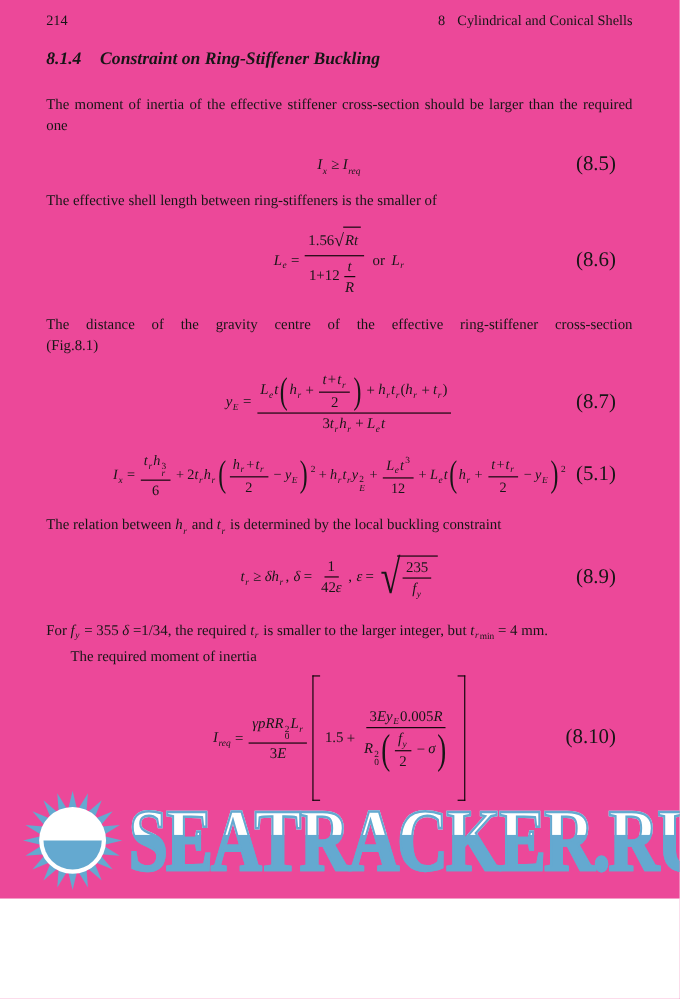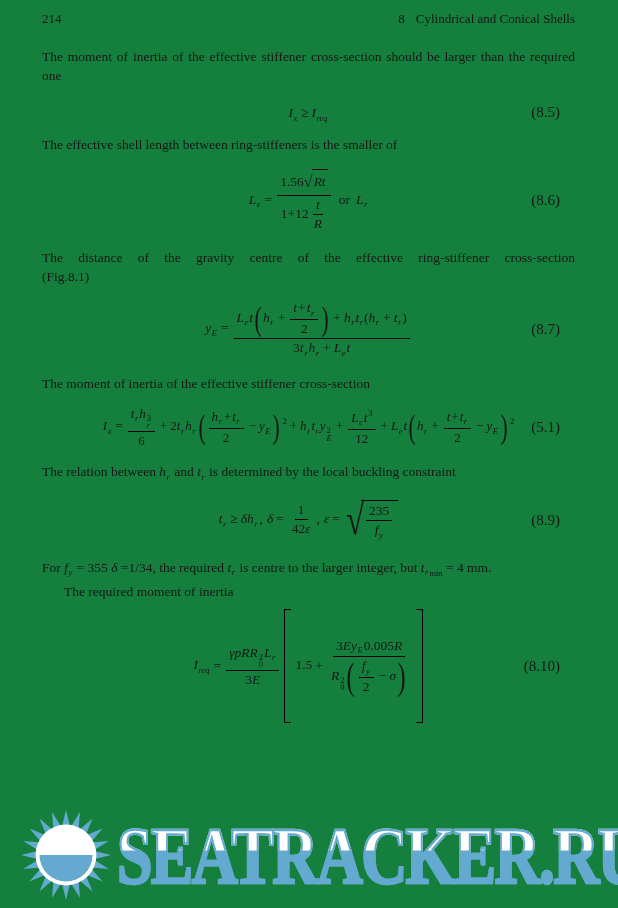--- a/index.html
+++ b/index.html
@@ -1,16 +1,16 @@
 <!DOCTYPE html>
 <html><head>
 <meta charset="utf-8">
 <style>
   html,body{margin:0;padding:0;background:#fff;}
-  .page{position:relative;width:618px;height:908px;background:#15803d;overflow:hidden;
+  .page{position:relative;width:618px;height:817px;background:#ec4899;overflow:hidden;
         font-family:"Liberation Serif","DejaVu Serif",serif;color:#161616;}
   .content{padding:10px 43px 0 42px;}
 
   
   .pagehead{display:flex;justify-content:space-between;font-size:13px;line-height:17px;}
   .chap{display:flex;gap:11px;}
 
   
   .sechead{display:flex;gap:17px;margin-top:16px;font-size:16px;line-height:22px;
            font-weight:bold;font-style:italic;}
@@ -19,21 +19,21 @@
   .body{font-size:13.5px;line-height:19px;text-align:justify;margin:0;}
   .mt15{margin-top:20px;} .mt6{margin-top:2px;}
   .indent{margin-left:22px;}
   .jline{display:block;text-align:justify;text-align-last:justify;}
   .it{font-style:italic;}
 
   
   .eqrow{position:relative;text-align:center;line-height:1.2;white-space:nowrap;}
   .eq{display:inline-block;font-size:13.5px;}
   .eq8sz{font-size:13px;}
-  .eqtag{position:absolute;right:15px;top:50%;transform:translateY(-50%);font-size:15px;font-style:normal;}
+  .eqtag{position:absolute;right:15px;top:50%;transform:translateY(-50%);font-size:19px;font-style:normal;}
   .r5{margin:17px 0 12px;} .r6{margin:15px 0 16px;} .r7{margin:14px 0 16px;}
   .r8{margin:13px 0 14px;} .r9{margin:11px 0 16px;} .r10{margin:8px 0 0;}
 
   .op{margin:0 3px;} .opt{margin:0 1px;} .cm{margin:0 4px 0 1px;}
   .s{font-size:8.5px;font-style:italic;vertical-align:-3.5px;margin:0 1px 0 0.5px;}
   .sr{font-size:8.5px;font-style:normal;vertical-align:-3.5px;}
   .p{font-size:8.5px;font-style:normal;vertical-align:6px;margin-left:1px;}
   .ss{display:inline-flex;flex-direction:column;align-items:flex-start;vertical-align:-3px;
       font-size:8.5px;line-height:7.5px;font-style:italic;margin:0 1px;}
   .rm{font-style:normal;}
@@ -72,20 +72,24 @@
   <div class="content">
 
     <div class="pagehead">
       <span>214</span>
       <span class="chap">
         <span>8</span>
         <span>Cylindrical and Conical Shells</span>
       </span>
     </div>
 
+    <div class="sechead">
+      <span>8.1.4</span>
+      <span>Constraint on Ring-Stiffener Buckling</span>
+    </div>
 
     <p class="body mt15">The moment of inertia of the effective stiffener cross-section should be larger than the required one</p>
 
     <div class="eqrow r5">
       <span class="eq"><span class="it">I</span><span class="s">x</span><span class="op">≥</span><span class="it">I</span><span class="s">req</span></span>
       <span class="eqtag">(8.5)</span>
     </div>
 
     <p class="body">The effective shell length between ring-stiffeners is the smaller of</p>
 
@@ -106,21 +110,20 @@
       <span class="eq"><span class="it">y</span><span class="s">E</span><span class="op">=</span><span class="frac">
             <span class="fn"><span class="it">L</span><span class="s">e</span><span class="it">t</span><span class="bp bpm">(</span><span class="it">h</span><span class="s">r</span><span class="op">+</span><span class="frac">
                 <span class="fn"><span class="it">t</span><span class="opt">+</span><span class="it">t</span><span class="s">r</span></span>
                 <span class="fd"><span>2</span></span>
               </span><span class="bp bpm">)</span><span class="op">+</span><span class="it">h</span><span class="s">r</span><span class="it">t</span><span class="s">r</span><span>(</span><span class="it">h</span><span class="s">r</span><span class="op">+</span><span class="it">t</span><span class="s">r</span><span>)</span></span>
             <span class="fd"><span>3</span><span class="it">t</span><span class="s">r</span><span class="it">h</span><span class="s">r</span><span class="op">+</span><span class="it">L</span><span class="s">e</span><span class="it">t</span></span>
           </span></span>
       <span class="eqtag">(8.7)</span>
     </div>
 
-    <p class="body">The moment of inertia of the effective stiffener cross-section</p>
 
     <div class="eqrow r8">
       <span class="eq eq8sz"><span class="it">I</span><span class="s">x</span><span class="op">=</span><span class="frac">
             <span class="fn"><span class="it">t</span><span class="s">r</span><span class="it">h</span><span class="ss">
                 <span class="rm">3</span>
                 <span>r</span>
               </span></span>
             <span class="fd"><span>6</span></span>
           </span><span class="op">+</span><span>2</span><span class="it">t</span><span class="s">r</span><span class="it">h</span><span class="s">r</span><span class="bp bpm">(</span><span class="frac">
             <span class="fn"><span class="it">h</span><span class="s">r</span><span class="opt">+</span><span class="it">t</span><span class="s">r</span></span>
@@ -144,21 +147,21 @@
       <span class="eq"><span class="it">t</span><span class="s">r</span><span class="op">≥</span><span class="it">δh</span><span class="s">r</span><span class="cm">,</span><span class="it">δ</span><span class="op">=</span><span class="frac">
             <span class="fn"><span>1</span></span>
             <span class="fd"><span>42</span><span class="it">ε</span></span>
           </span><span class="cm">,</span><span class="it">ε</span><span class="op">=</span><span class="rad9">√</span><span class="ol9"><span class="frac">
               <span class="fn"><span>235</span></span>
               <span class="fd"><span class="it">f</span><span class="s">y</span></span>
             </span></span></span>
       <span class="eqtag">(8.9)</span>
     </div>
 
-    <p class="body"><span>For </span><span class="it">f</span><span class="s">y</span><span> = 355 </span><span class="it">δ</span><span> =1/34</span><span>,  the required </span><span class="it">t</span><span class="s">r</span><span> is centre to the larger integer, but </span><span class="it">t</span><span class="s">r</span><span class="sr">min</span><span> = 4 mm.</span></p>
+    <p class="body"><span>For </span><span class="it">f</span><span class="s">y</span><span> = 355 </span><span class="it">δ</span><span> =1/34</span><span>,  the required </span><span class="it">t</span><span class="s">r</span><span> is smaller to the larger integer, but </span><span class="it">t</span><span class="s">r</span><span class="sr">min</span><span> = 4 mm.</span></p>
 
     <p class="body indent">The required moment of inertia</p>
 
     <div class="eqrow r10">
       <span class="eq"><span class="it">I</span><span class="s">req</span><span class="op">=</span><span class="frac">
             <span class="fn"><span class="it">γp</span><span class="it">R</span><span class="it">R</span><span class="ss">
                 <span class="rm">2</span>
                 <span class="rm">0</span>
               </span><span class="it">L</span><span class="s">r</span></span>
             <span class="fd"><span>3</span><span class="it">E</span></span>

